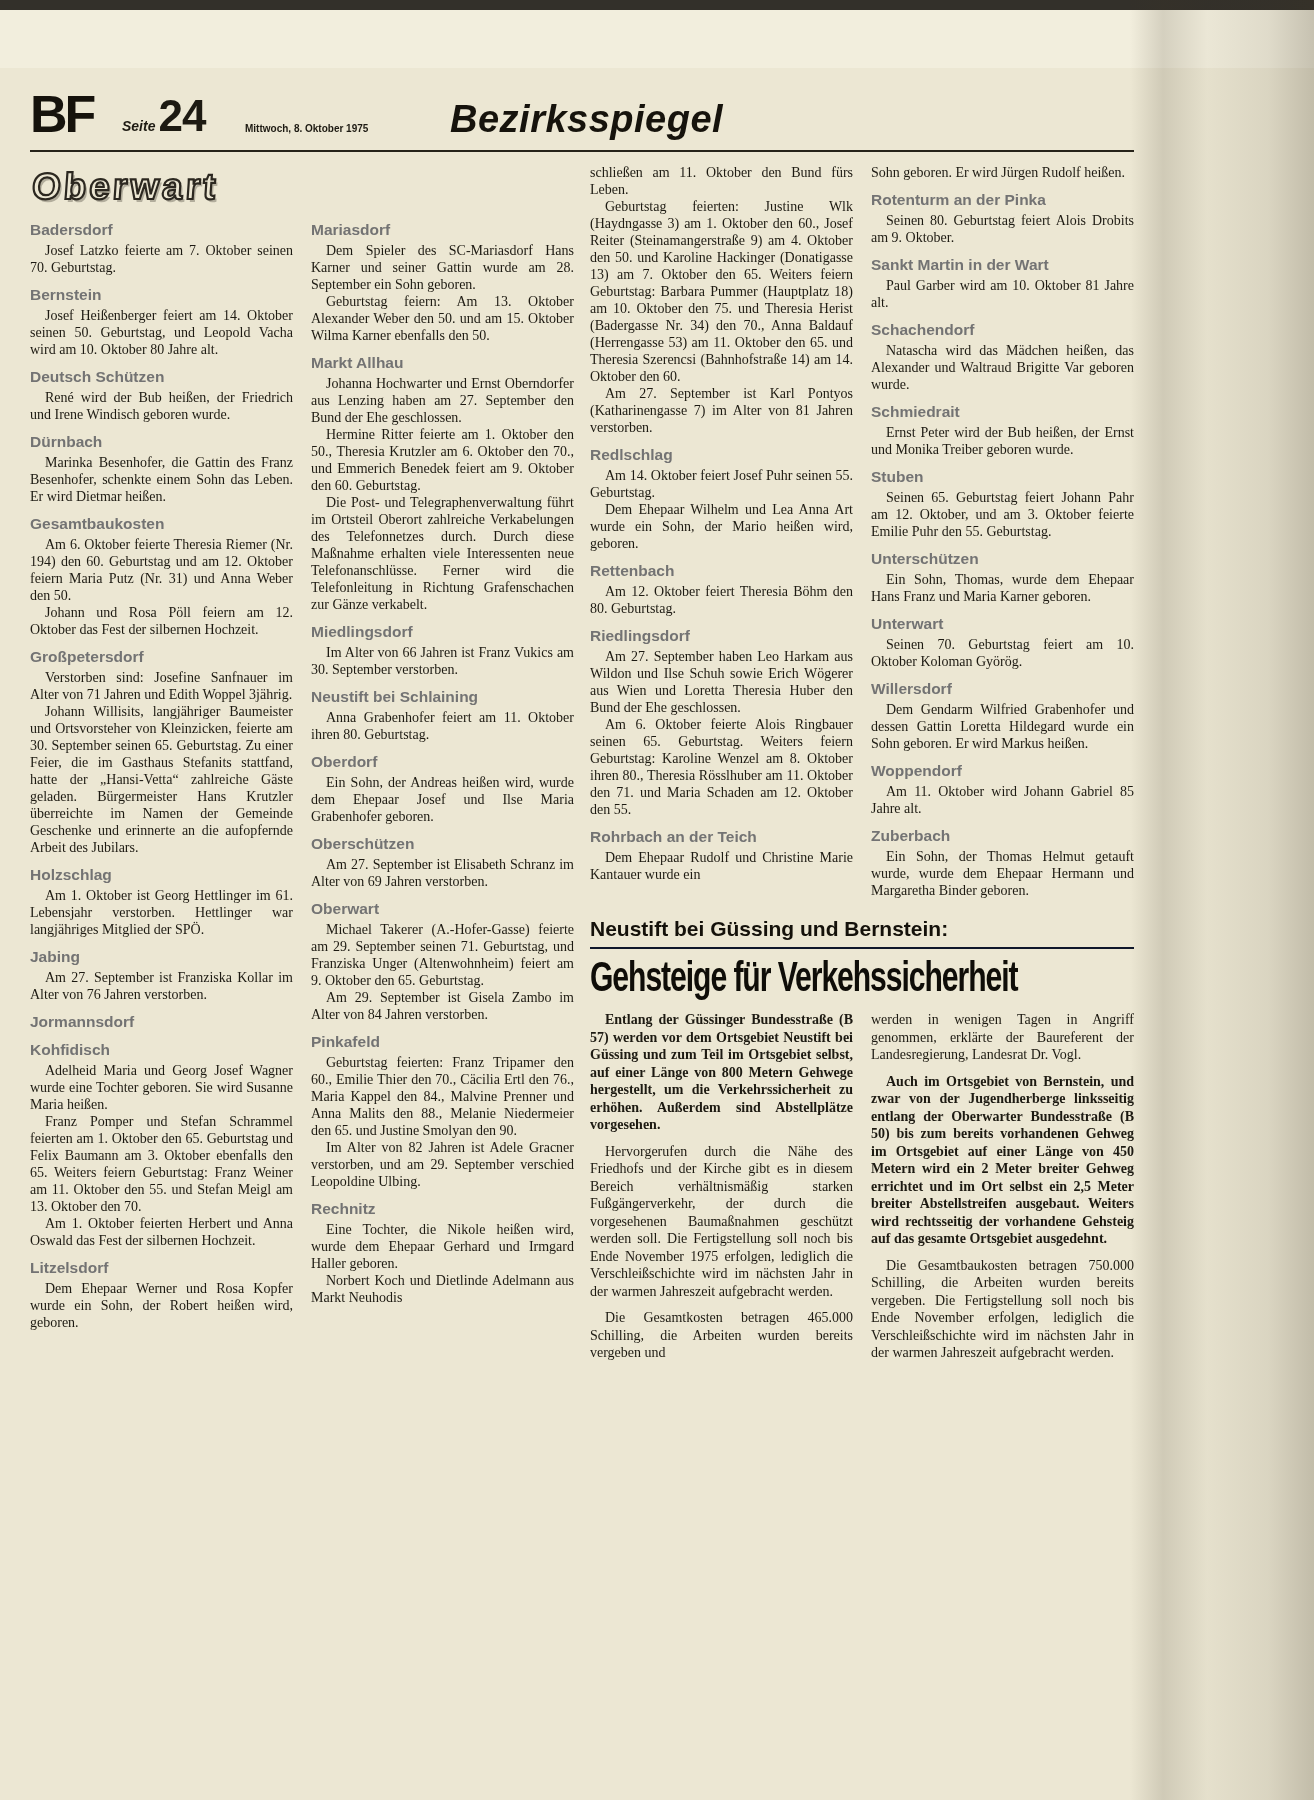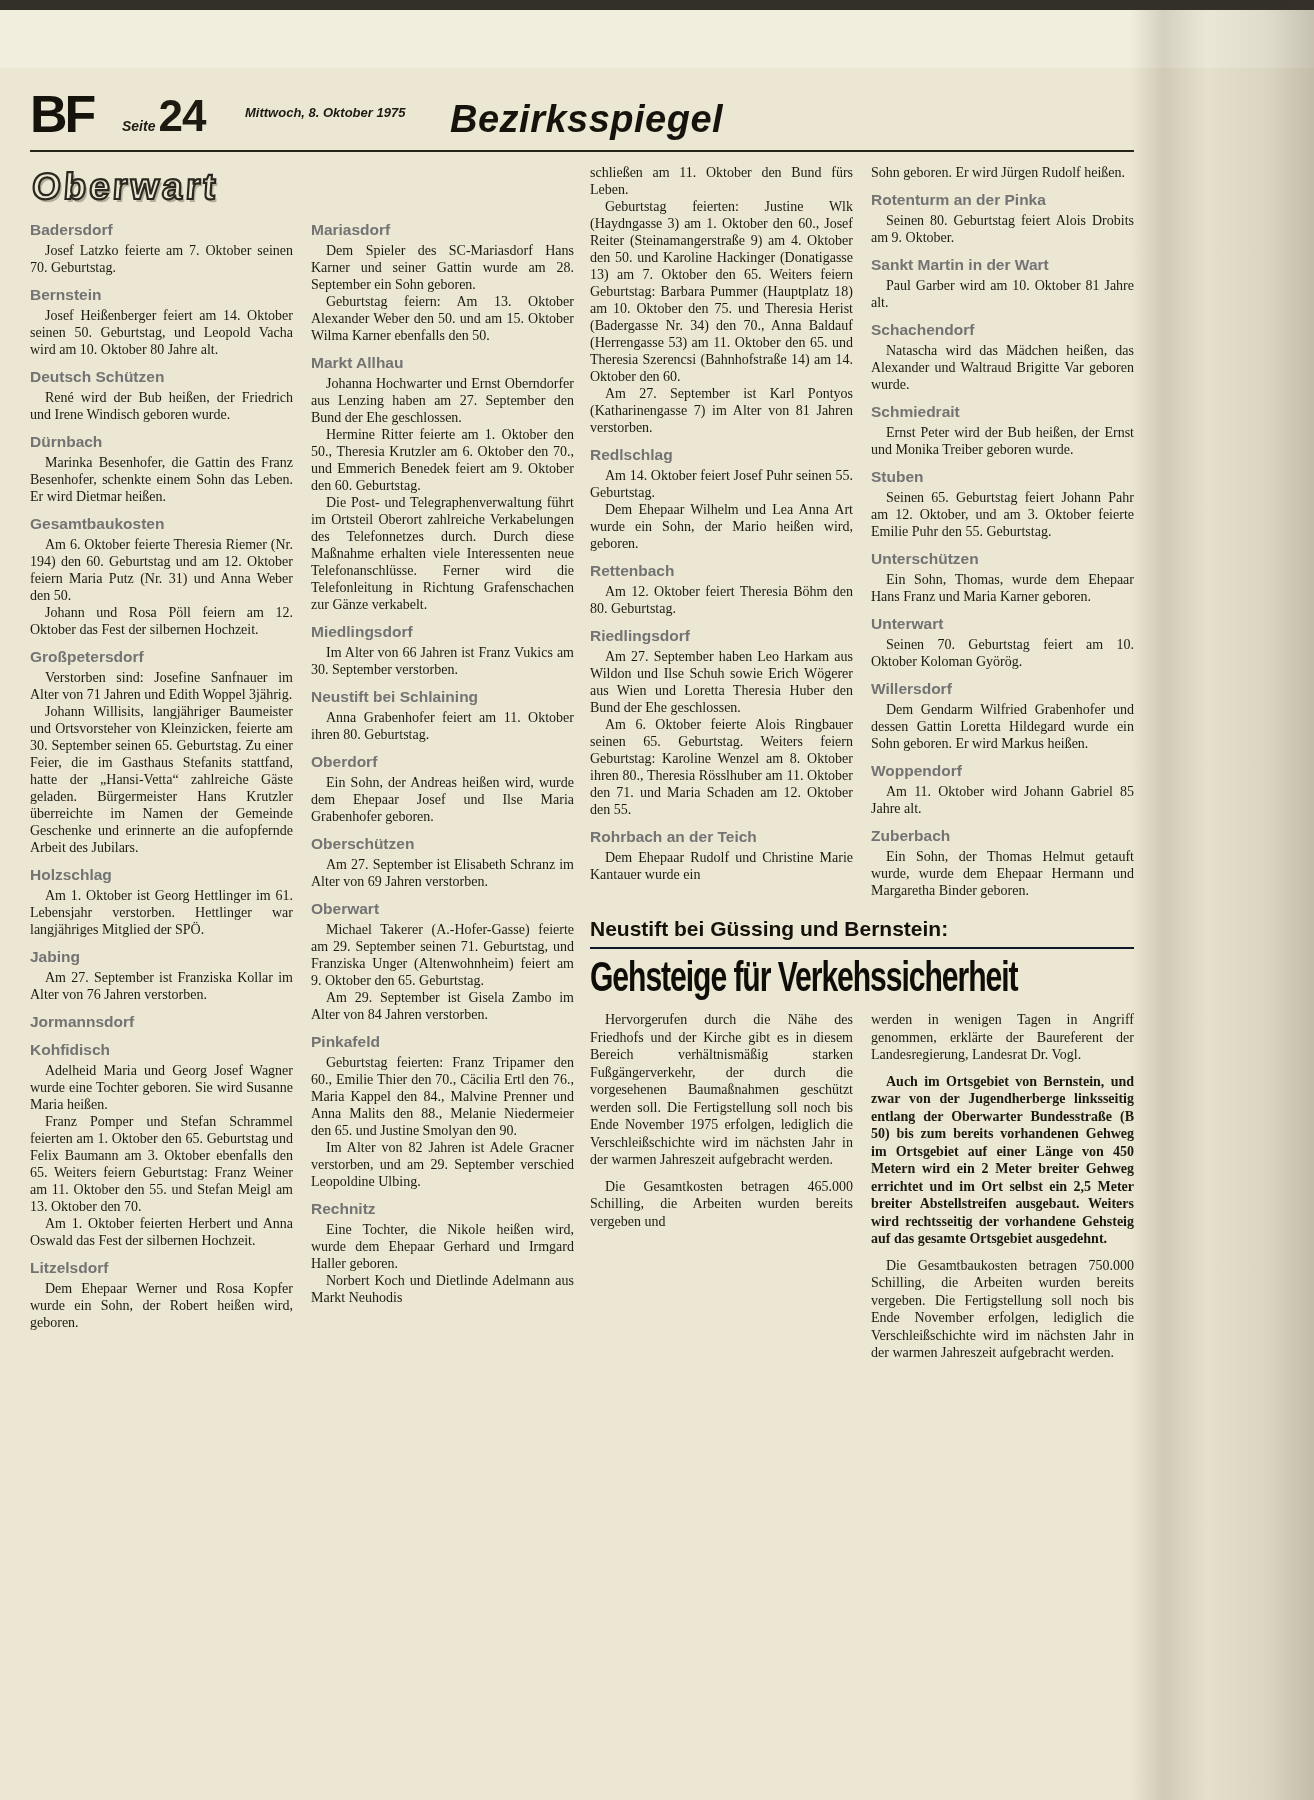--- a/index.html
+++ b/index.html
@@ -24,21 +24,21 @@
   
   .header { position:relative; margin:80px 0 12px 30px; width:1104px; height:58px; }
   .logo {
     position:absolute; left:0; bottom:0;
     font-family:"Liberation Sans", sans-serif; font-weight:700;
     font-size:52px; line-height:0.9; letter-spacing:-3px; color:#16130c;
   }
   .seite { position:absolute; left:92px; bottom:2px; }
   .seite .lbl { font-family:"Liberation Sans", sans-serif; font-style:italic; font-weight:700; font-size:14px; margin-right:3px; }
   .seite .num { font-family:"Liberation Sans", sans-serif; font-weight:700; font-size:44px; line-height:0.9; letter-spacing:-1px; }
-  .date { position:absolute; left:215px; bottom:18px; font-family:"Liberation Sans", sans-serif; font-weight:700; font-style:italic; font-size:13px; }
+  .date { position:absolute; left:215px; bottom:4px; font-family:"Liberation Sans", sans-serif; font-weight:700; font-size:10px; }
   .masthead {
     position:absolute; left:420px; bottom:0;
     font-family:"Liberation Sans", sans-serif; font-weight:700; font-style:italic;
     font-size:38px; line-height:1; letter-spacing:0.5px; color:#16130c;
   }
   .header-rule { margin:8px 0 0 30px; width:1104px; border-top:2px solid #262319; }
 
   
   .main { display:flex; gap:16px; margin:12px 0 0 30px; width:1104px; align-items:flex-start; }
   .half { width:544px; flex:0 0 544px; }
@@ -196,20 +196,21 @@
             <h3>Zuberbach</h3>
             <p>Ein Sohn, der Thomas Helmut getauft wurde, wurde dem Ehepaar Hermann und Margaretha Binder geboren.</p>
           </div>
       </div>
 
       <div class="article">
         <div class="kicker">Neustift bei Güssing und Bernstein:</div>
         <h1 class="headline">Gehsteige für Verkehssicherheit</h1>
         <div class="article-cols">
           <div class="acol">
+              <p class="bold ">Entlang der Güssinger Bundesstraße (B 57) werden vor dem Ortsgebiet Neustift bei Güssing und zum Teil im Ortsgebiet selbst, auf einer Länge von 800 Metern Gehwege hergestellt, um die Verkehrssicherheit zu erhöhen. Außerdem sind Abstellplätze vorgesehen.</p>
               <p class="">Hervorgerufen durch die Nähe des Friedhofs und der Kirche gibt es in diesem Bereich verhältnismäßig starken Fußgängerverkehr, der durch die vorgesehenen Baumaßnahmen geschützt werden soll. Die Fertigstellung soll noch bis Ende November 1975 erfolgen, lediglich die Verschleißschichte wird im nächsten Jahr in der warmen Jahreszeit aufgebracht werden.</p>
               <p class="">Die Gesamtkosten betragen 465.000 Schilling, die Arbeiten wurden bereits vergeben und</p>
             </div>
           <div class="acol">
               <p class="no-indent">werden in wenigen Tagen in Angriff genommen, erklärte der Baureferent der Landesregierung, Landesrat Dr. Vogl.</p>
               <p class="bold ">Auch im Ortsgebiet von Bernstein, und zwar von der Jugendherberge linksseitig entlang der Oberwarter Bundesstraße (B 50) bis zum bereits vorhandenen Gehweg im Ortsgebiet auf einer Länge von 450 Metern wird ein 2 Meter breiter Gehweg errichtet und im Ort selbst ein 2,5 Meter breiter Abstellstreifen ausgebaut. Weiters wird rechtsseitig der vorhandene Gehsteig auf das gesamte Ortsgebiet ausgedehnt.</p>
               <p class="">Die Gesamtbaukosten betragen 750.000 Schilling, die Arbeiten wurden bereits vergeben. Die Fertigstellung soll noch bis Ende November erfolgen, lediglich die Verschleißschichte wird im nächsten Jahr in der warmen Jahreszeit aufgebracht werden.</p>
             </div>
         </div>
       </div>

